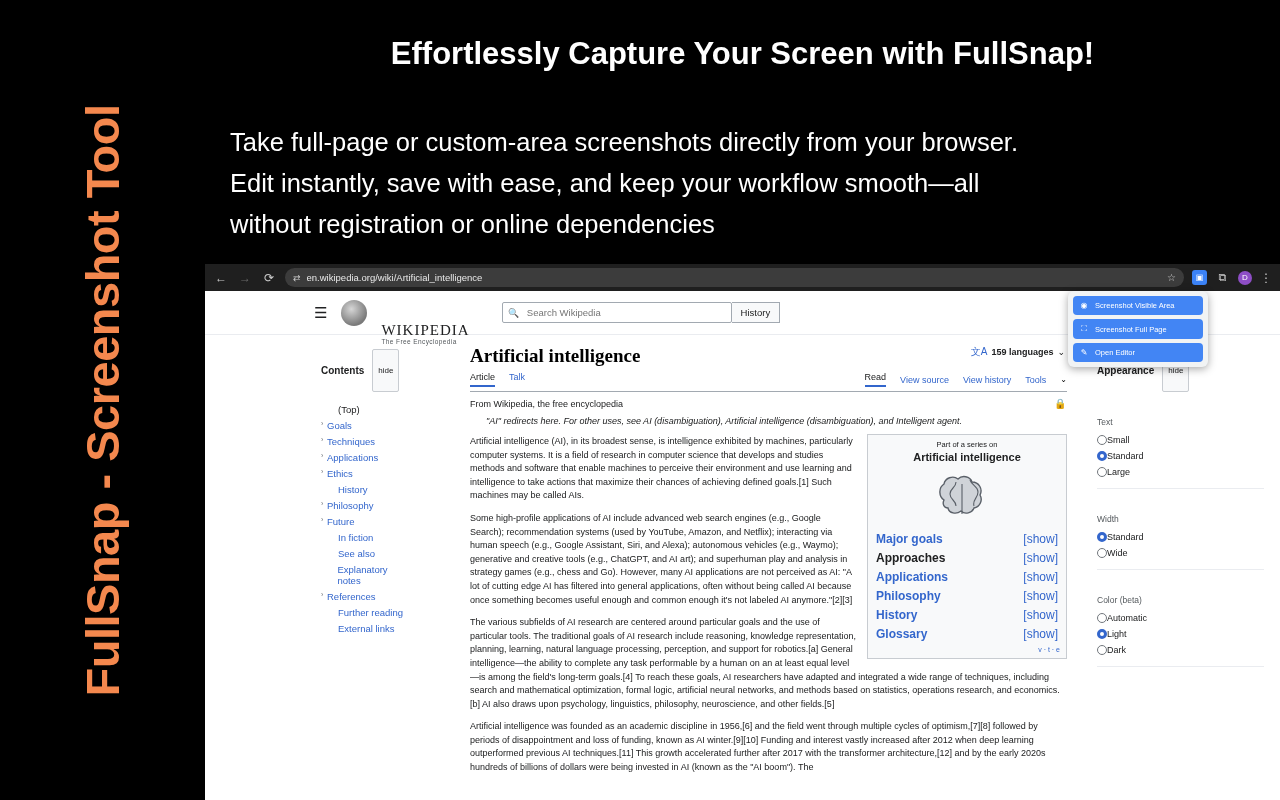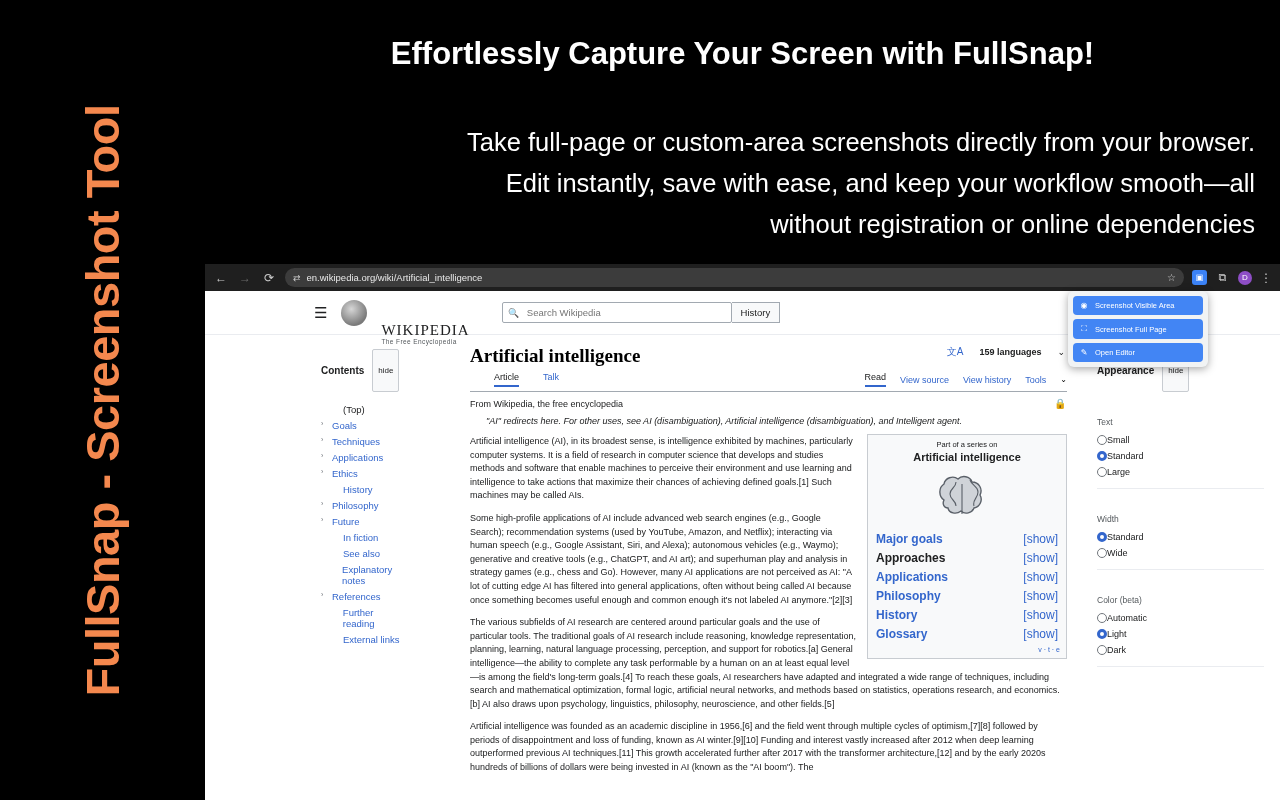--- a/index.html
+++ b/index.html
@@ -19,21 +19,21 @@
     transform:rotate(-90deg); white-space:nowrap;
     color:#f4884e; font-size:47px; font-weight:bold; letter-spacing:-0.5px;
   }
 
   
   .headline {
     position:absolute; left:205px; top:36px; width:1075px; text-align:center;
     color:#ffffff; font-size:31px; font-weight:bold;
   }
   .subhead {
-    position:absolute; left:230px; top:122px; width:1025px; text-align:right;
+    position:absolute; left:230px; top:122px; width:1025px; text-align:left;
     color:#ffffff; font-size:25.5px; line-height:41px; font-weight:normal;
   }
 
   
   .browser {
     position:absolute; left:205px; top:264px; width:1075px; height:536px;
     background:#ffffff; overflow:hidden;
   }
   .chrome-bar {
     height:27px; background:#1f1f1f; display:flex; align-items:center;
@@ -101,40 +101,40 @@
   .toc {
     position:absolute; left:8px; top:44px; width:205px; padding:14px 12px 0 108px;
     font-size:9.5px; color:#202122;
   }
   .toc-head { display:flex; align-items:center; gap:8px; margin-bottom:9px; }
   .toc-head b { font-size:10px; }
   .hide-pill {
     border:1px solid #c8ccd1; border-radius:2px; padding:16px 5px;
     font-size:8px; color:#202122; background:#f8f9fa;
   }
-  .toc-item { padding:2.5px 0; color:#3366cc; display:flex; gap:5px; }
+  .toc-item { padding:2.5px 0; color:#3366cc; display:flex; }
   .toc-item.plain { color:#202122; }
   .toc-item .arr { color:#72777d; font-size:7px; width:6px; }
   .toc-item .sub { padding-left:11px; }
 
   
   .article {
     position:absolute; left:205px; top:44px; right:195px; bottom:0;
     padding:10px 18px 0 60px; overflow:hidden;
   }
   .art-title { font-family:"Liberation Serif", serif; font-size:19px; color:#000; margin:0 0 5px; }
   .art-tabs {
     display:flex; align-items:center; gap:14px; font-size:9px;
     border-bottom:1px solid #a2a9b1; padding-bottom:4px;
   }
-  .art-tabs .left { display:flex; gap:24px;margin-left:24px; }
+  .art-tabs .left { display:flex; gap:14px; }
   .art-tabs .right { margin-left:auto; display:flex; gap:14px; align-items:center; }
   .art-tabs a { color:#3366cc; text-decoration:none; }
   .art-tabs .sel { color:#202122; border-bottom:2px solid #3366cc; padding-bottom:3px; }
-  .lang-pill { position:absolute; right:20px; top:10px; display:flex; align-items:center; gap:16px; font-size:9px; color:#202122; }
+  .lang-pill { position:absolute; right:20px; top:10px; display:flex; align-items:center; gap:4px; font-size:9px; color:#202122; }
   .lang-pill .ic { color:#3366cc; font-size:10px; }
   .from-line { font-size:9px; color:#202122; margin-top:6px; display:flex; align-items:center; }
   .lockmark { margin-left:auto; font-size:10px; color:#54595d; }
   .redirect { font-size:9px; font-style:italic; color:#202122; margin:7px 0 0 16px; }
   p.body { font-size:9px; line-height:13.6px; color:#202122; margin:9px 0 0; text-align:left; }
 
   
   .infobox {
     float:right; width:200px; border:1px solid #c8ccd1; background:#f8f9fa;
     margin:8px 0 6px 10px; padding:5px 6px; font-size:8.5px; text-align:center; color:#202122;

